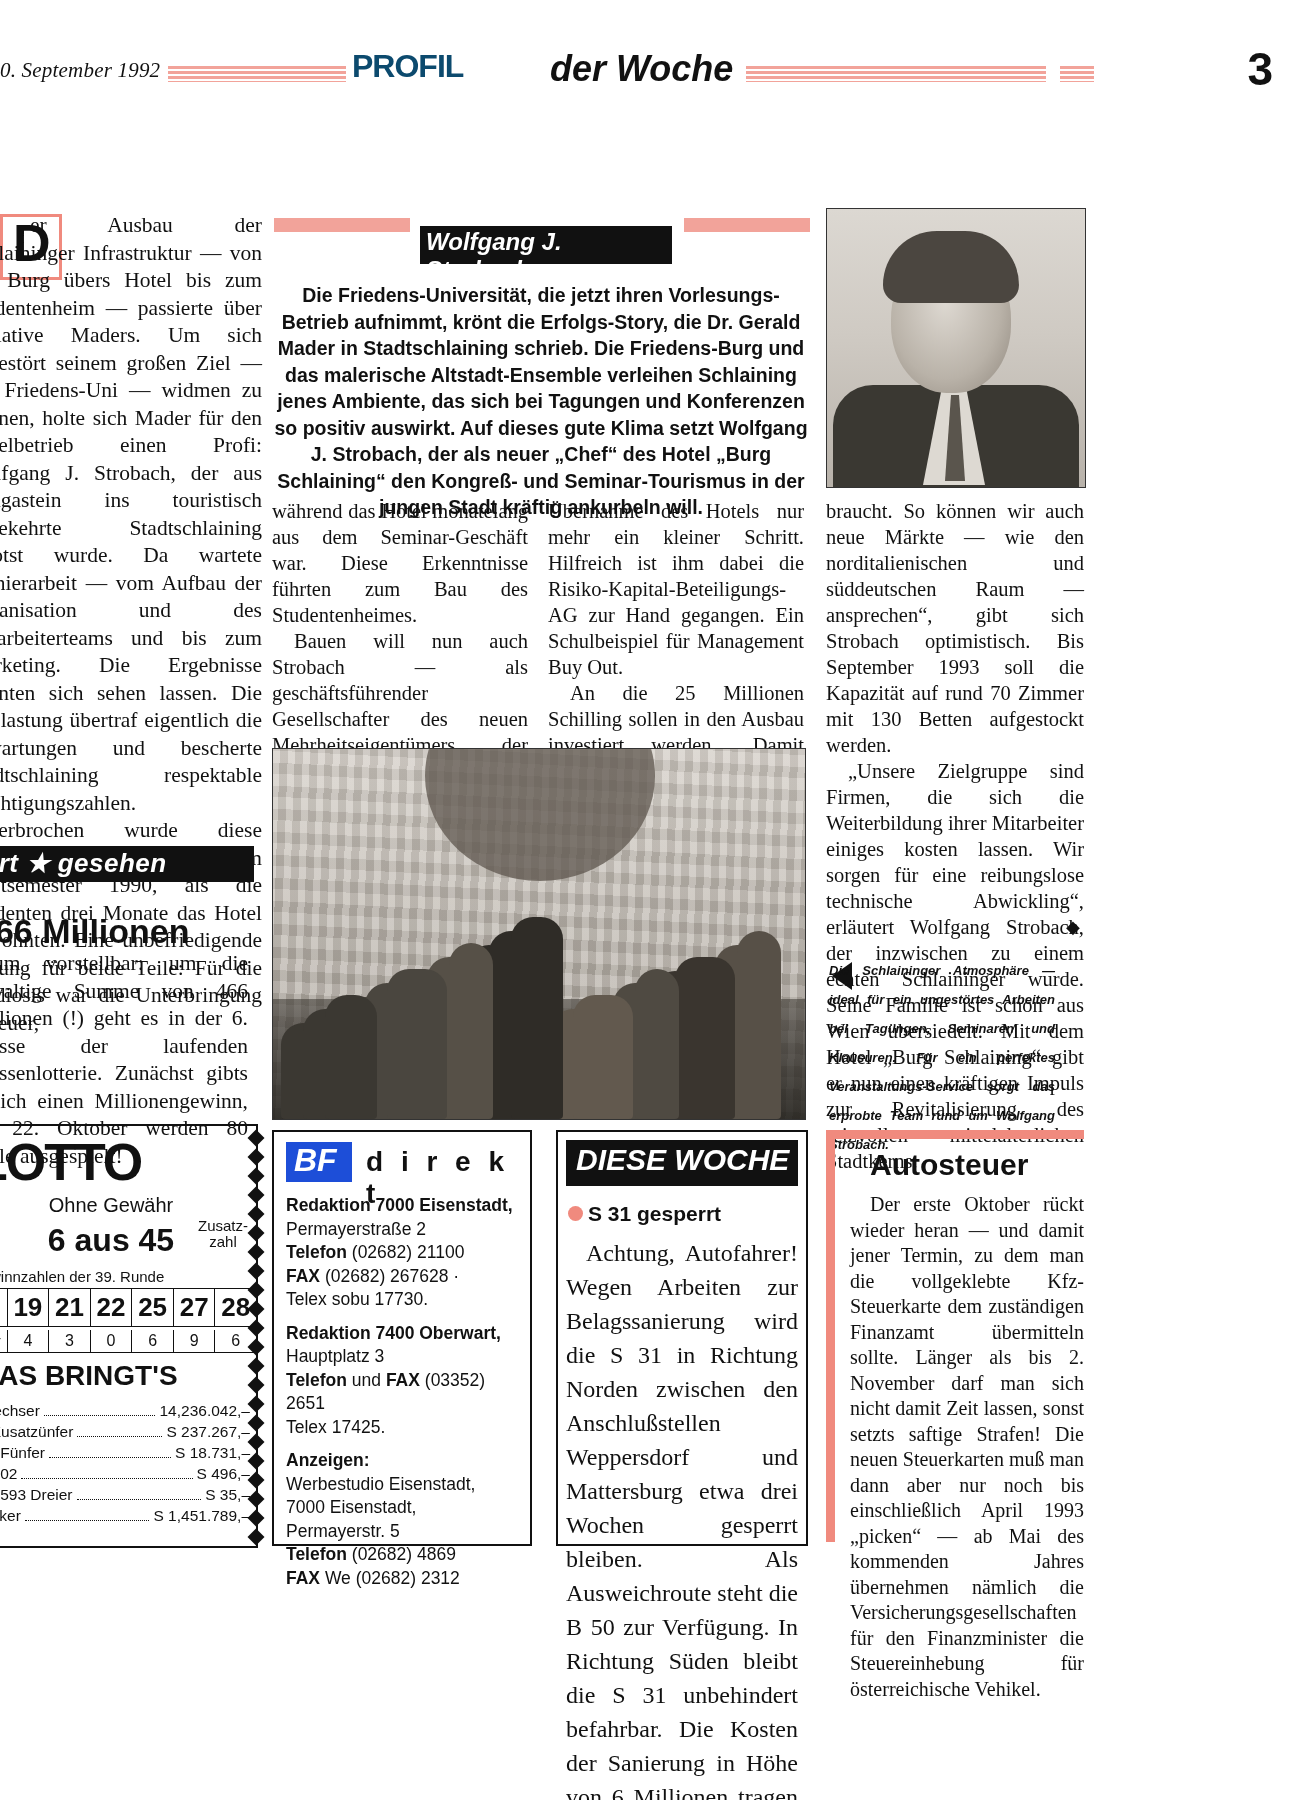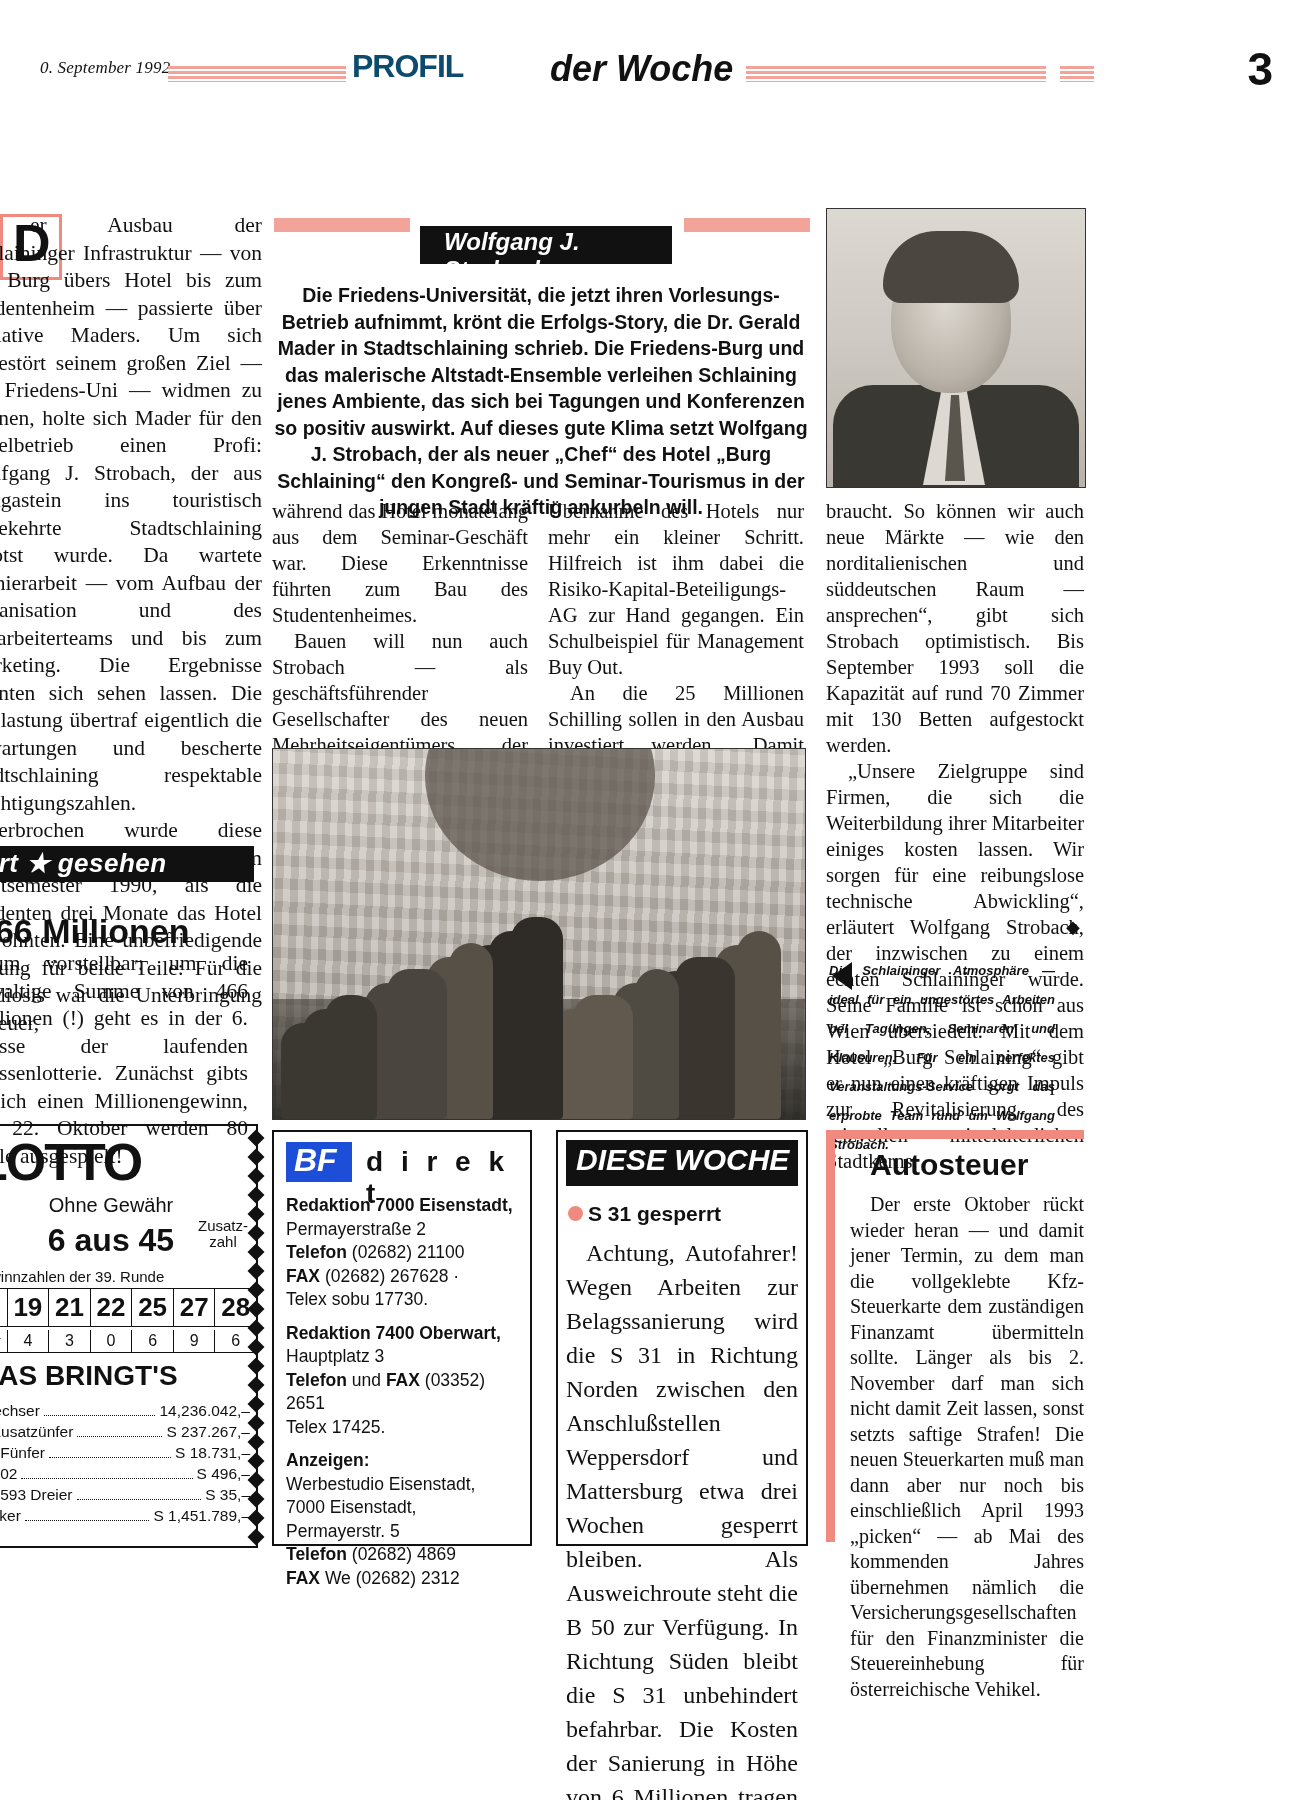--- a/index.html
+++ b/index.html
@@ -1,18 +1,18 @@
 <!DOCTYPE html>
 <html><head>
 <meta charset="utf-8">
 <style>
   html,body{margin:0;padding:0;background:#fff;}
   body{width:1291px;height:1800px;font-family:"Liberation Serif",serif;color:#111;position:relative;overflow:hidden;}
   .page{position:absolute;inset:0;}
-  .date{position:absolute;left:0;top:58px;font-family:"Liberation Serif",serif;font-style:italic;font-size:17px;color:#111;letter-spacing:.2px;padding-left:40px;}
+  .date{position:absolute;left:0;top:58px;font-family:"Liberation Serif",serif;font-style:italic;font-size:21px;color:#111;letter-spacing:.2px;}
   .rule-left{position:absolute;left:168px;top:66px;width:178px;height:16px;
      background:repeating-linear-gradient(to bottom,#f2a39a 0 3px,#fff 3px 5px);}
   .rule-right{position:absolute;left:746px;top:66px;width:300px;height:16px;
      background:repeating-linear-gradient(to bottom,#f2a39a 0 3px,#fff 3px 5px);}
   .rule-right2{position:absolute;left:1060px;top:66px;width:34px;height:16px;
      background:repeating-linear-gradient(to bottom,#f2a39a 0 3px,#fff 3px 5px);}
   .profil{position:absolute;left:352px;top:48px;font-family:"Liberation Sans",sans-serif;font-weight:bold;font-size:32px;color:#0c4a6e;letter-spacing:-1px;}
   .derwoche{position:absolute;left:550px;top:48px;font-family:"Liberation Sans",sans-serif;font-weight:bold;font-style:italic;font-size:36px;color:#111;}
   .pageno{position:absolute;right:18px;top:42px;font-family:"Liberation Sans",sans-serif;font-weight:bold;font-size:46px;color:#111;}
 
@@ -41,21 +41,21 @@
   .jokrow{position:absolute;left:0;top:204px;width:290px;display:flex;border-bottom:1.5px solid #111;}
   .jokrow div{flex:1;text-align:center;font-family:"Liberation Sans",sans-serif;font-size:16px;padding:2px 0;border-right:1.5px solid #111;}
   .jokrow div:last-child{border-right:none;}
   .bringts{position:absolute;left:12px;top:234px;font-family:"Liberation Sans",sans-serif;font-weight:bold;font-size:28px;}
   .quoten{position:absolute;left:-2px;top:274px;width:292px;font-family:"Liberation Sans",sans-serif;font-size:15.5px;line-height:21px;}
   .quoten .row{display:flex;justify-content:space-between;padding:0 6px;}
   .quoten .dots{flex:1;border-bottom:1px dotted #111;margin:0 4px 5px 4px;}
 
   
   .stro{position:absolute;left:420px;top:226px;width:252px;height:38px;background:#111;}
-  .stro span{position:absolute;left:24px;top:2px;color:#fff;font-family:"Liberation Sans",sans-serif;font-weight:bold;font-style:italic;font-size:24px;}
+  .stro span{position:absolute;left:6px;top:2px;color:#fff;font-family:"Liberation Sans",sans-serif;font-weight:bold;font-style:italic;font-size:24px;}
   .barleft{position:absolute;left:274px;top:218px;width:136px;height:14px;background:#f2a39a;}
   .barright{position:absolute;left:684px;top:218px;width:126px;height:14px;background:#f2a39a;}
   .standfirst{position:absolute;left:272px;top:282px;width:538px;text-align:center;font-family:"Liberation Sans",sans-serif;font-weight:bold;font-size:19.5px;line-height:26.5px;color:#111;}
 
   .photo-portrait{position:absolute;left:826px;top:208px;width:258px;height:278px;border:1px solid #333;
     background:linear-gradient(180deg,#dcd8d2 0%,#cfcac3 45%,#b8b2aa 100%);overflow:hidden;}
   .pp-face{position:absolute;left:64px;top:36px;width:120px;height:148px;border-radius:50% 50% 46% 46%;
     background:radial-gradient(ellipse at 45% 38%,#ded9d2 0%,#b9b2a8 60%,#8d857b 100%);}
   .pp-hair{position:absolute;left:56px;top:22px;width:136px;height:72px;border-radius:60px 60px 20px 20px;background:#4b4640;}
   .pp-body{position:absolute;left:6px;top:176px;width:246px;height:104px;background:#3a3832;border-radius:40px 40px 0 0;}

